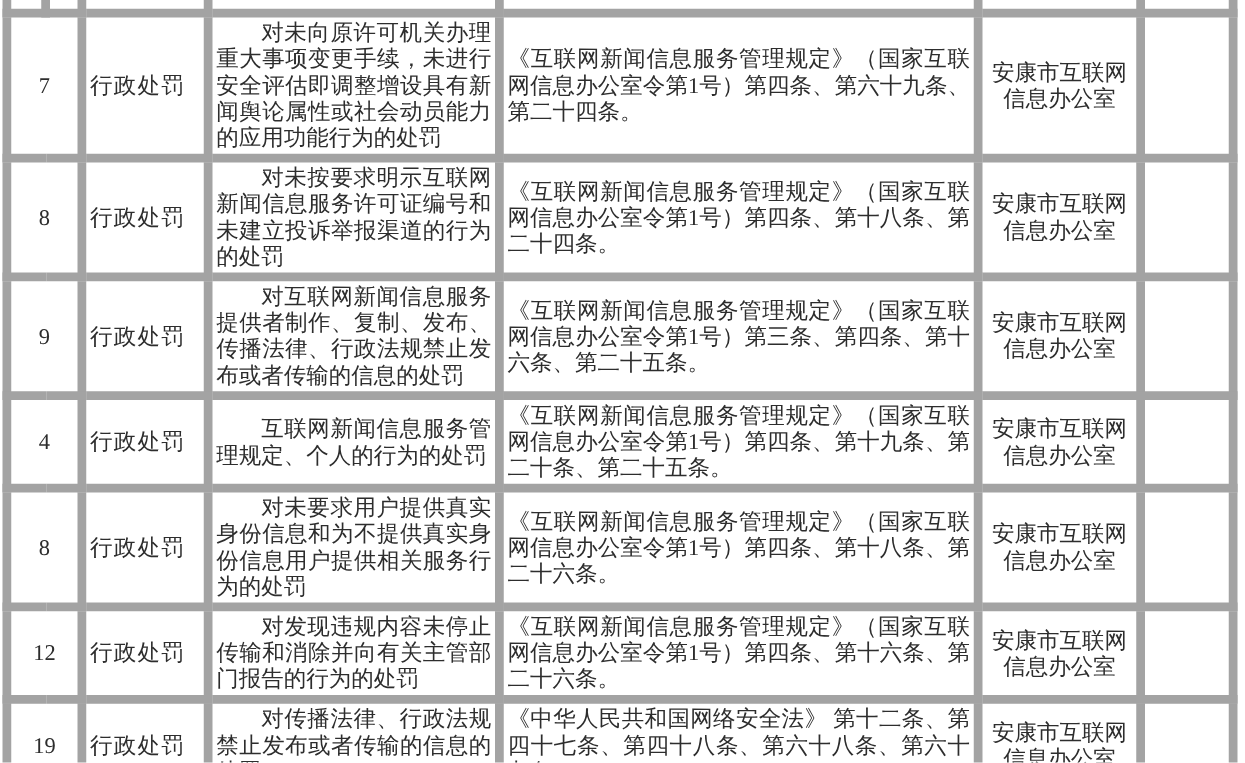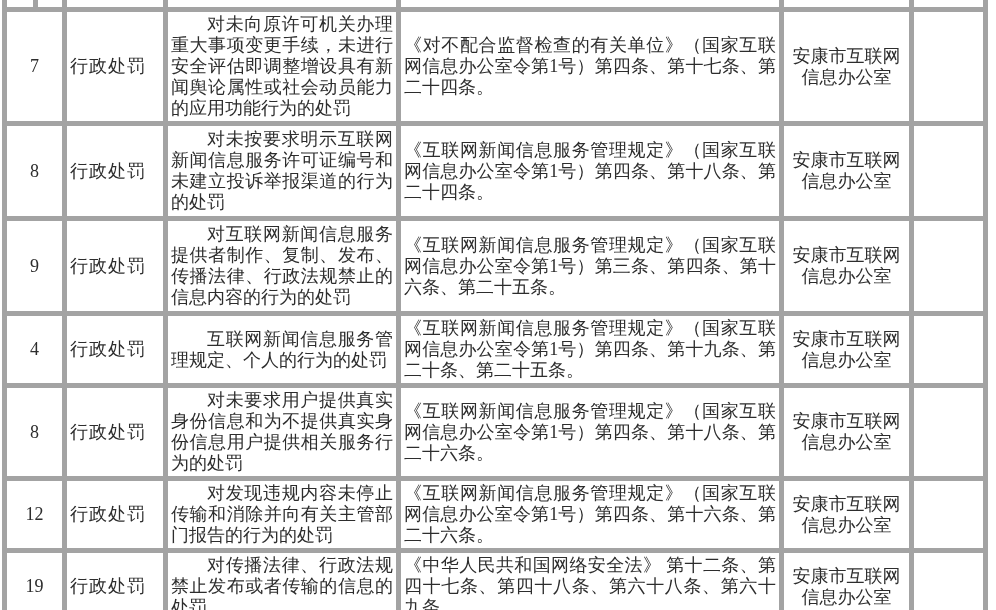--- a/index.html
+++ b/index.html
@@ -18,21 +18,21 @@
     height: 610px;
     background: #ffffff;
   }
   table.doc-table {
     border-collapse: collapse;
     table-layout: fixed;
     margin-left: 2px;
     width: 981px;
   }
   table.doc-table td {
-    border: 5px solid #a3a3a3;
+    border: 7px solid #a3a3a3;
     vertical-align: middle;
     padding: 2px 3px;
     font-size: 18px;
     line-height: 21px;
     overflow: hidden;
   }
   
   tr.partial-row td {
     border-top: none;
     height: 7px;
@@ -93,21 +93,21 @@
         <td></td>
       </tr>
 
       <tr class="r7">
         <td class="c-no" colspan="2">7</td>
         <td class="c-type">行政处罚</td>
         <td class="c-item">
             <div>对未向原许可机关办理重大事项变更手续，未进行安全评估即调整增设具有新闻舆论属性或社会动员能力的应用功能行为的处罚</div>
           </td>
         <td class="c-basis">
-            <div>《对不配合监督检查的有关单位》（国家互联网信息办公室令第1号）第四条、第十七条、第二十四条。</div>
+            <div>《互联网新闻信息服务管理规定》（国家互联网信息办公室令第1号）第四条、第六十九条、第二十四条。</div>
           </td>
         <td class="c-auth">安康市互联网
 信息办公室</td>
         <td class="c-remark"></td>
       </tr>
 
       <tr class="r8">
         <td class="c-no" colspan="2">8</td>
         <td class="c-type">行政处罚</td>
         <td class="c-item">
@@ -118,21 +118,21 @@
           </td>
         <td class="c-auth">安康市互联网
 信息办公室</td>
         <td class="c-remark"></td>
       </tr>
 
       <tr class="r9">
         <td class="c-no" colspan="2">9</td>
         <td class="c-type">行政处罚</td>
         <td class="c-item">
-            <div>对互联网新闻信息服务提供者制作、复制、发布、传播法律、行政法规禁止的信息内容的行为的处罚</div>
+            <div>对互联网新闻信息服务提供者制作、复制、发布、传播法律、行政法规禁止发布或者传输的信息的处罚</div>
           </td>
         <td class="c-basis">
             <div>《互联网新闻信息服务管理规定》（国家互联网信息办公室令第1号）第三条、第四条、第十六条、第二十五条。</div>
           </td>
         <td class="c-auth">安康市互联网
 信息办公室</td>
         <td class="c-remark"></td>
       </tr>
 
       <tr class="r10">

